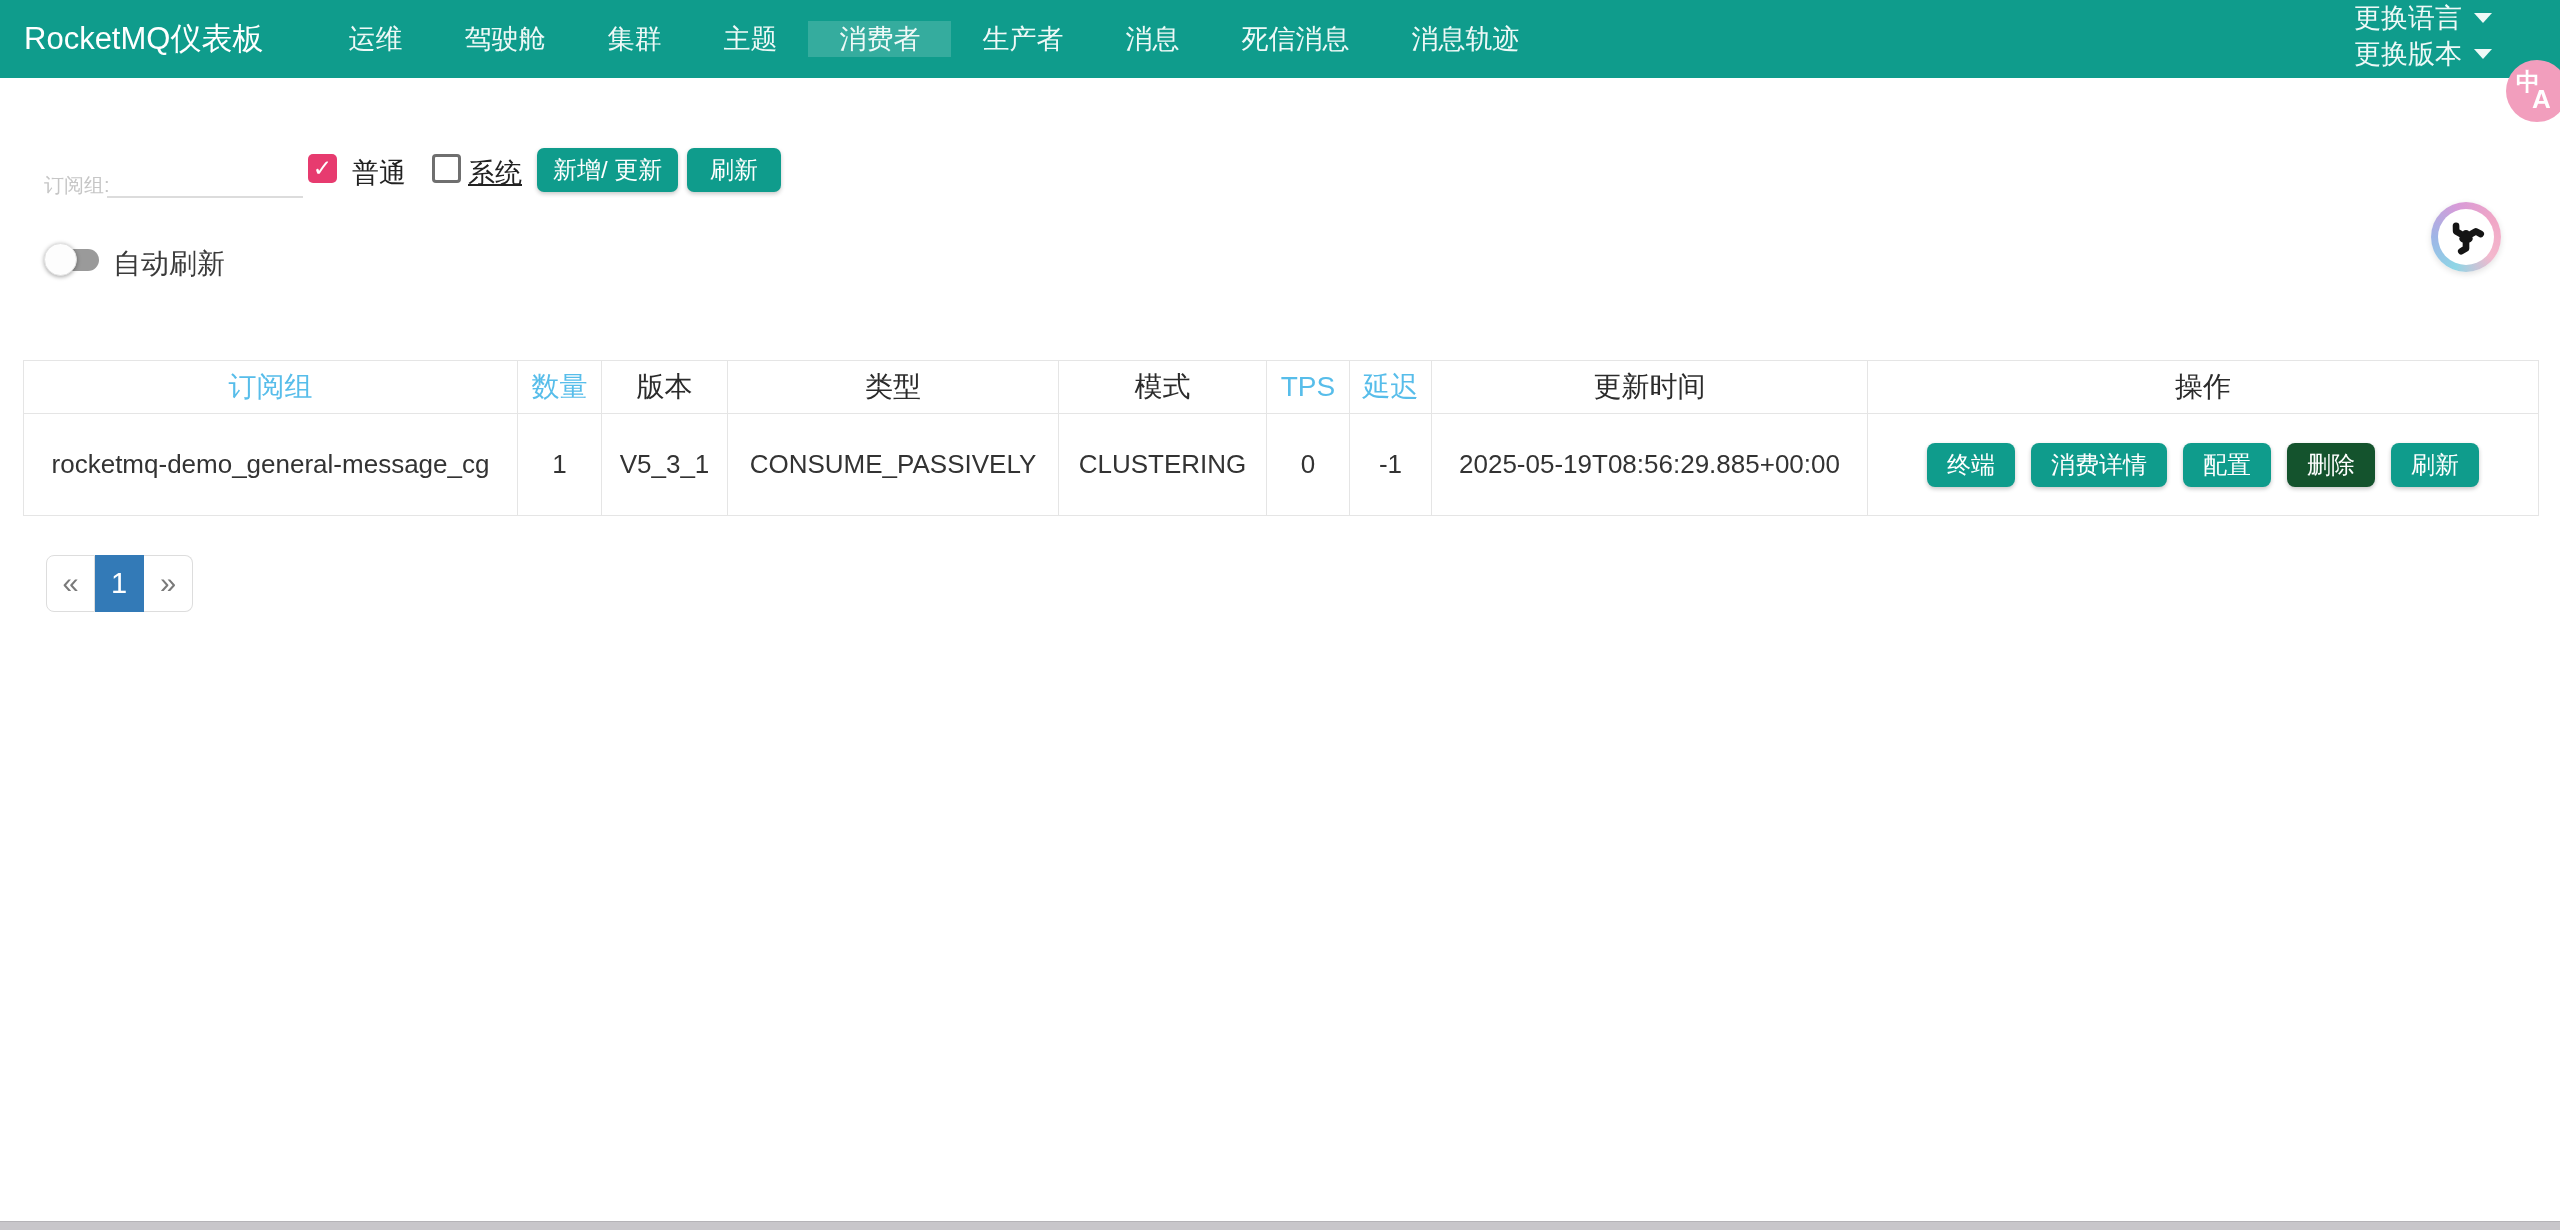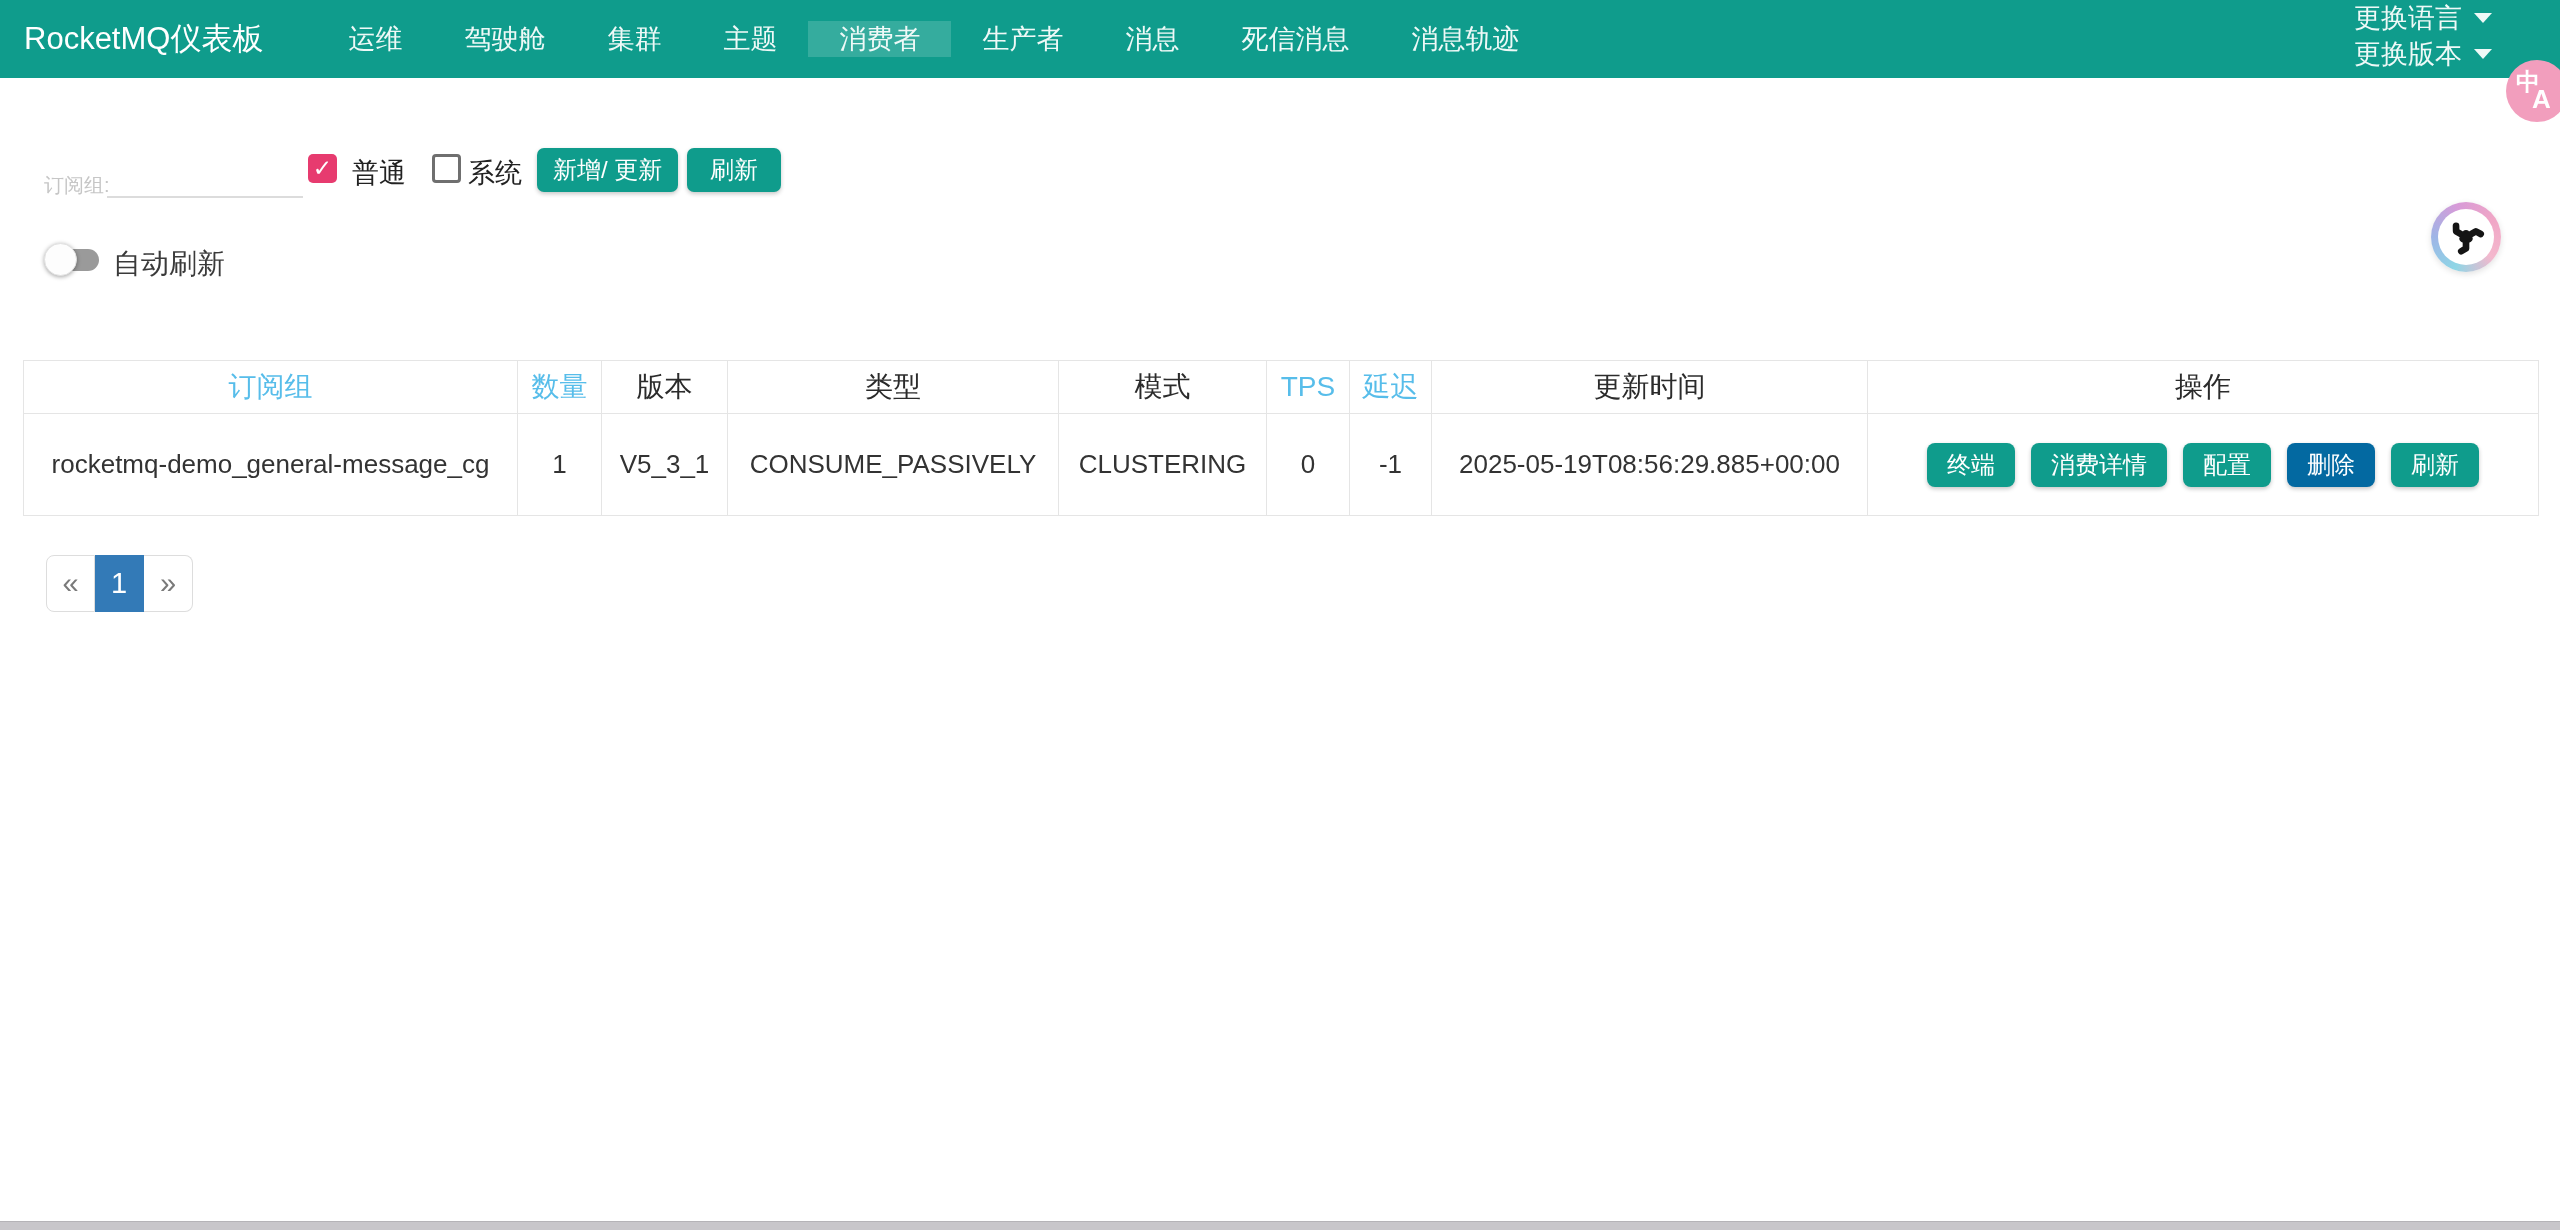--- a/index.html
+++ b/index.html
@@ -79,21 +79,21 @@
   }
   .checkbox.unchecked { background:#fff; border:3px solid #6f6f6f; border-radius:4px; }
   .cb-label { position:absolute; top:155px; font-size:27px; color:#222; cursor:pointer; }
 
   .btn {
     border:none; color:#fff; cursor:pointer;
     font-family:"Liberation Sans","DejaVu Sans",sans-serif;
     box-shadow:0 2px 4px rgba(0,0,0,0.22);
   }
   .btn-teal { background:#0f9c8c; }
-  .btn-red  { background:#0369a1; }
+  .btn-red  { background:#14532d; }
   .toolbar-btn {
     position:absolute; top:148px; height:44px;
     border-radius:7px; font-size:24px; padding:0 16px;
   }
 
   
   .toggle { position:absolute; left:44px; top:243px; width:56px; height:33px; cursor:pointer; }
   .toggle-track {
     position:absolute; left:5px; top:6px; width:50px; height:22px;
     border-radius:11px; background:#9a9a9a;
@@ -191,21 +191,21 @@
 
 <span class="field-label">订阅组:</span>
 <input class="sub-input" type="text" value="" style="">
 
 <span class="checkbox checked" style="left:308px;">
   <span>✓</span>
 </span>
 <label class="cb-label" style="left:352px;">普通</label>
 
 <span class="checkbox unchecked" style="left:432px;"></span>
-<label class="cb-label" style="left:468px;">系统</label>
+<label class="cb-label" style="left:468px;text-decoration:underline;">系统</label>
 
 <button class="btn btn-teal toolbar-btn" style="left:537px; min-width:140px;">新增/ 更新</button>
 <button class="btn btn-teal toolbar-btn" style="left:687px; min-width:94px;">刷新</button>
 
 <div class="toggle">
   <div class="toggle-track"></div>
   <div class="toggle-knob"></div>
 </div>
 <span class="toggle-label">自动刷新</span>
 

